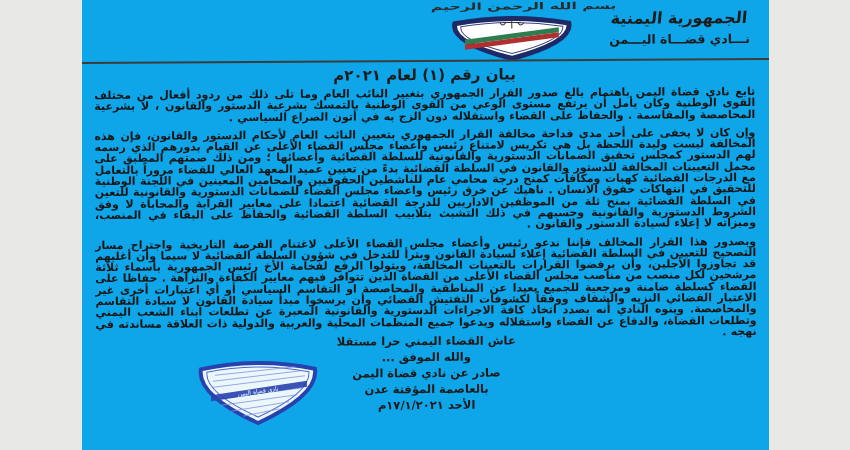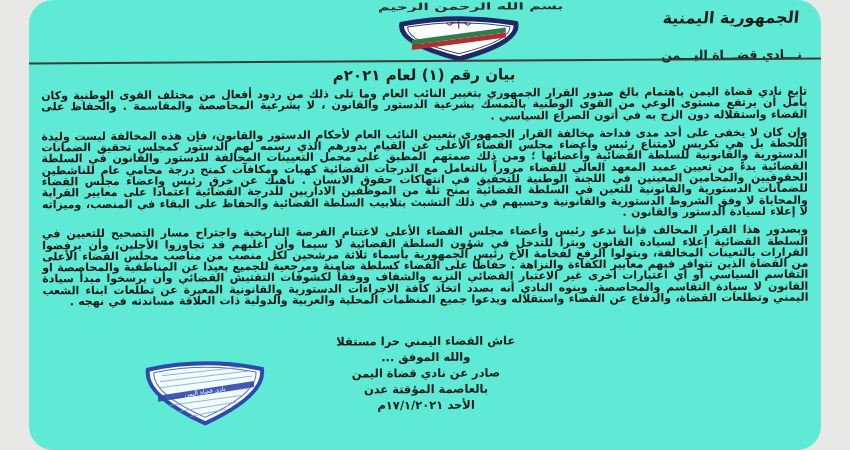--- a/index.html
+++ b/index.html
@@ -1,31 +1,31 @@
 <!DOCTYPE html>
 <html lang="ar" dir="rtl"><head>
 <meta charset="utf-8">
 <style>
   html,body{margin:0;padding:0;background:#e8e8e6;}
   .page{
-    position:relative;width:792px;height:450px;margin:0 auto;
-    background:#5eead4;overflow:hidden;
-    font-family:"DejaVu Sans",sans-serif;direction:rtl;color:#1b1b1b;border-radius:24px;
+    position:relative;width:687px;height:450px;margin:0 auto;
+    background:#0ea5e9;overflow:hidden;
+    font-family:"DejaVu Sans",sans-serif;direction:rtl;color:#1b1b1b;
   }
   .doc{position:absolute;inset:0;transform:rotate(-0.35deg);}
   
   .bismillah{
     position:absolute;top:1px;left:318px;width:250px;text-align:center;
     font-size:9.5px;font-weight:bold;color:#2a2a2a;
     transform:scaleX(1.65);transform-origin:center;white-space:nowrap;
   }
   .emblem{position:absolute;top:15px;left:366px;width:130px;height:46px;}
   .header-right{position:absolute;top:10px;right:18px;text-align:center;}
   .republic{font-size:16px;font-weight:bold;transform:skewX(-6deg);letter-spacing:1px;}
-  .club-name{font-size:12.5px;font-weight:bold;margin-top:20px;text-align:right;}
+  .club-name{font-size:12.5px;font-weight:bold;margin-top:4px;text-align:right;}
   .header-rule{position:absolute;top:60px;left:0;width:850px;border:0;border-top:2px solid #3c3c3c;margin:0;}
   
   .doc-title{position:absolute;top:66px;left:0;right:0;text-align:center;
     font-size:15px;font-weight:bold;letter-spacing:0.5px;margin:0;}
   
   .body-text{position:absolute;top:88px;right:13px;left:13px;}
   .body-text p{
     margin:0 0 7px 0;font-size:11px;font-weight:bold;line-height:11.3px;
     text-align:justify;color:#161616;word-spacing:0.5px;
   }

